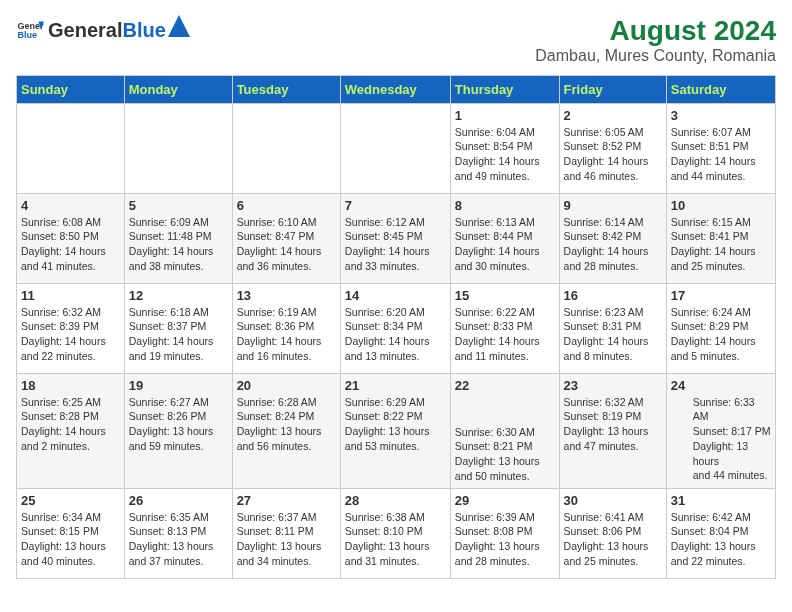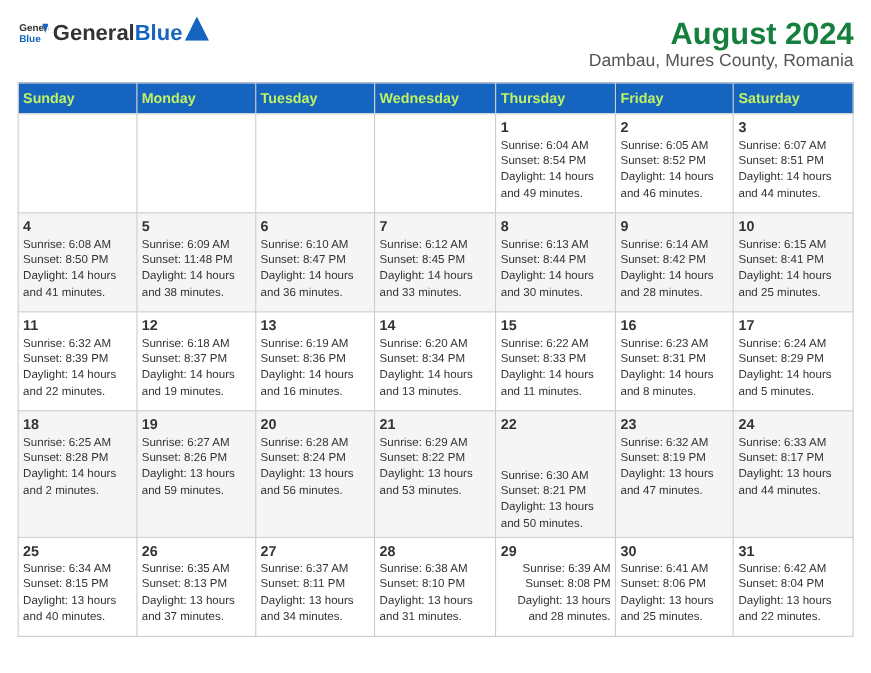--- a/index.html
+++ b/index.html
@@ -285,21 +285,21 @@
         </td>
         <td>
           <span class="day-number">23</span>
           <div class="day-info" style="white-space: pre-wrap;">Sunrise: 6:32 AM
 Sunset: 8:19 PM
 Daylight: 13 hours
 and 47 minutes.</div>
         </td>
         <td>
           <span class="day-number">24</span>
-          <div class="day-info" style="white-space: pre-wrap;">Sunrise: 6:33 AM
+          <div class="day-info" style="white-space: pre-wrap; margin-left: 22px;">Sunrise: 6:33 AM
 Sunset: 8:17 PM
 Daylight: 13 hours
 and 44 minutes.</div>
         </td>
       </tr>
       <tr>
         <td>
           <span class="day-number">25</span>
           <div class="day-info" style="white-space: pre-wrap;">Sunrise: 6:34 AM
 Sunset: 8:15 PM
@@ -322,21 +322,21 @@
         </td>
         <td>
           <span class="day-number">28</span>
           <div class="day-info" style="white-space: pre-wrap;">Sunrise: 6:38 AM
 Sunset: 8:10 PM
 Daylight: 13 hours
 and 31 minutes.</div>
         </td>
         <td>
           <span class="day-number">29</span>
-          <div class="day-info" style="white-space: pre-wrap; text-align: right;">Sunrise: 6:39 AM
+          <div class="day-info" style="white-space: pre-wrap;">Sunrise: 6:39 AM
 Sunset: 8:08 PM
 Daylight: 13 hours
 and 28 minutes.</div>
         </td>
         <td>
           <span class="day-number">30</span>
           <div class="day-info" style="white-space: pre-wrap;">Sunrise: 6:41 AM
 Sunset: 8:06 PM
 Daylight: 13 hours
 and 25 minutes.</div>

